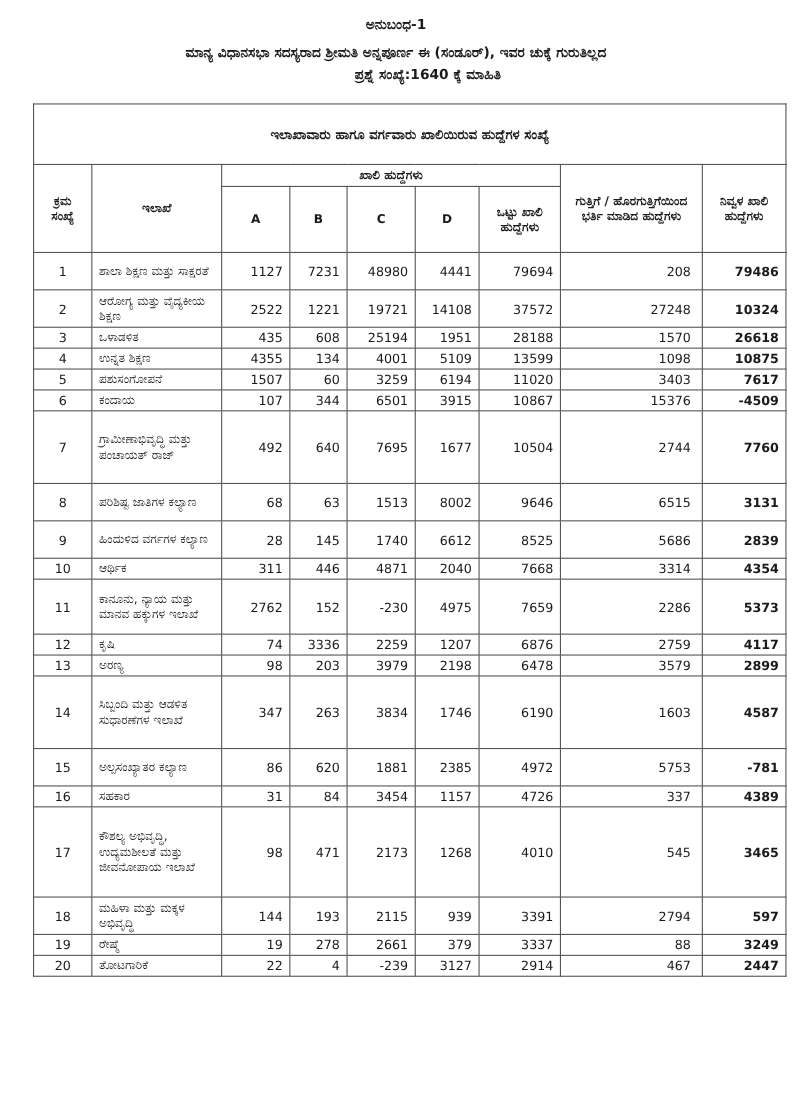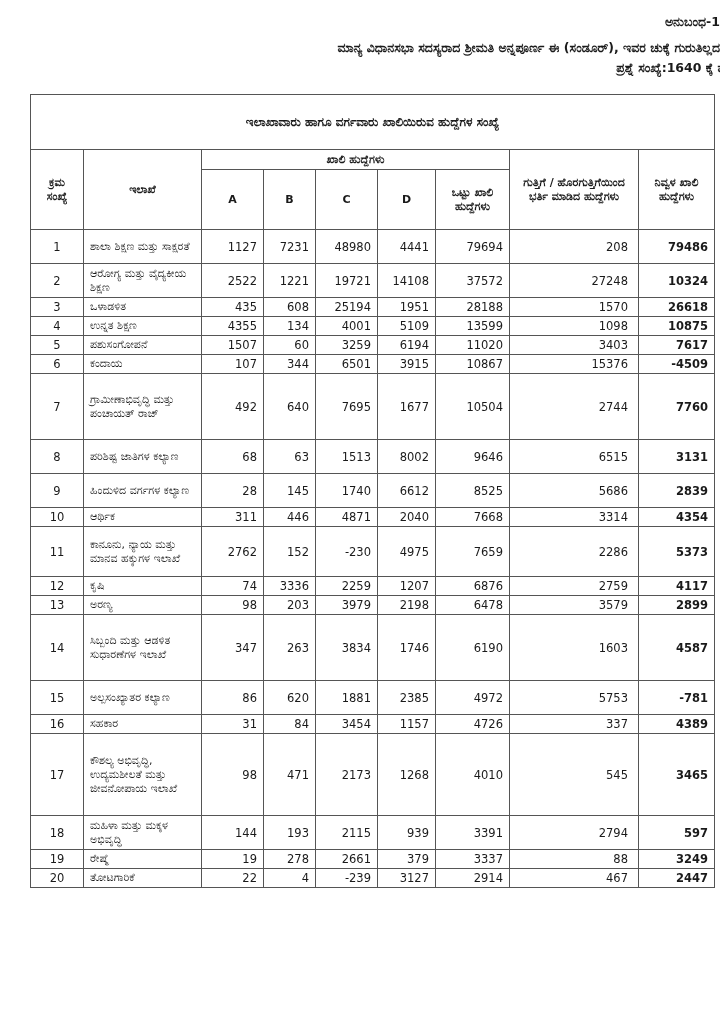--- a/index.html
+++ b/index.html
@@ -1,18 +1,18 @@
 <!DOCTYPE html>
 <html><head>
 <meta charset="utf-8">
 <style>
   html, body { margin:0; padding:0; background:#ffffff; }
   body { width:720px; height:1013px; position:relative; overflow:hidden;
          font-family:"DejaVu Sans", "Liberation Sans", sans-serif; color:#1a1a1a; }
-  .hdr { position:absolute; left:0; width:720px; text-align:right; font-weight:bold; }
+  .hdr { position:absolute; left:0; width:720px; text-align:center; font-weight:bold; }
   #annex { top:14px; font-size:12.5px; }
   #title1 { top:40px; font-size:12.5px; }
   #title2 { top:60px; font-size:12.5px;margin-left:29px; }
   #doc-table { position:absolute; left:30px; top:94px; width:684px;
                border-collapse:collapse; table-layout:fixed; font-size:11.5px; }
   #doc-table td, #doc-table th { border:1px solid #555; padding:0 6px; }
   #doc-table th { font-weight:bold; font-size:11px; line-height:14px; }
   .caption-cell { height:54px; font-size:12px !important; }
   .subgroup { height:20px; }
   .colhead { height:60px; }

